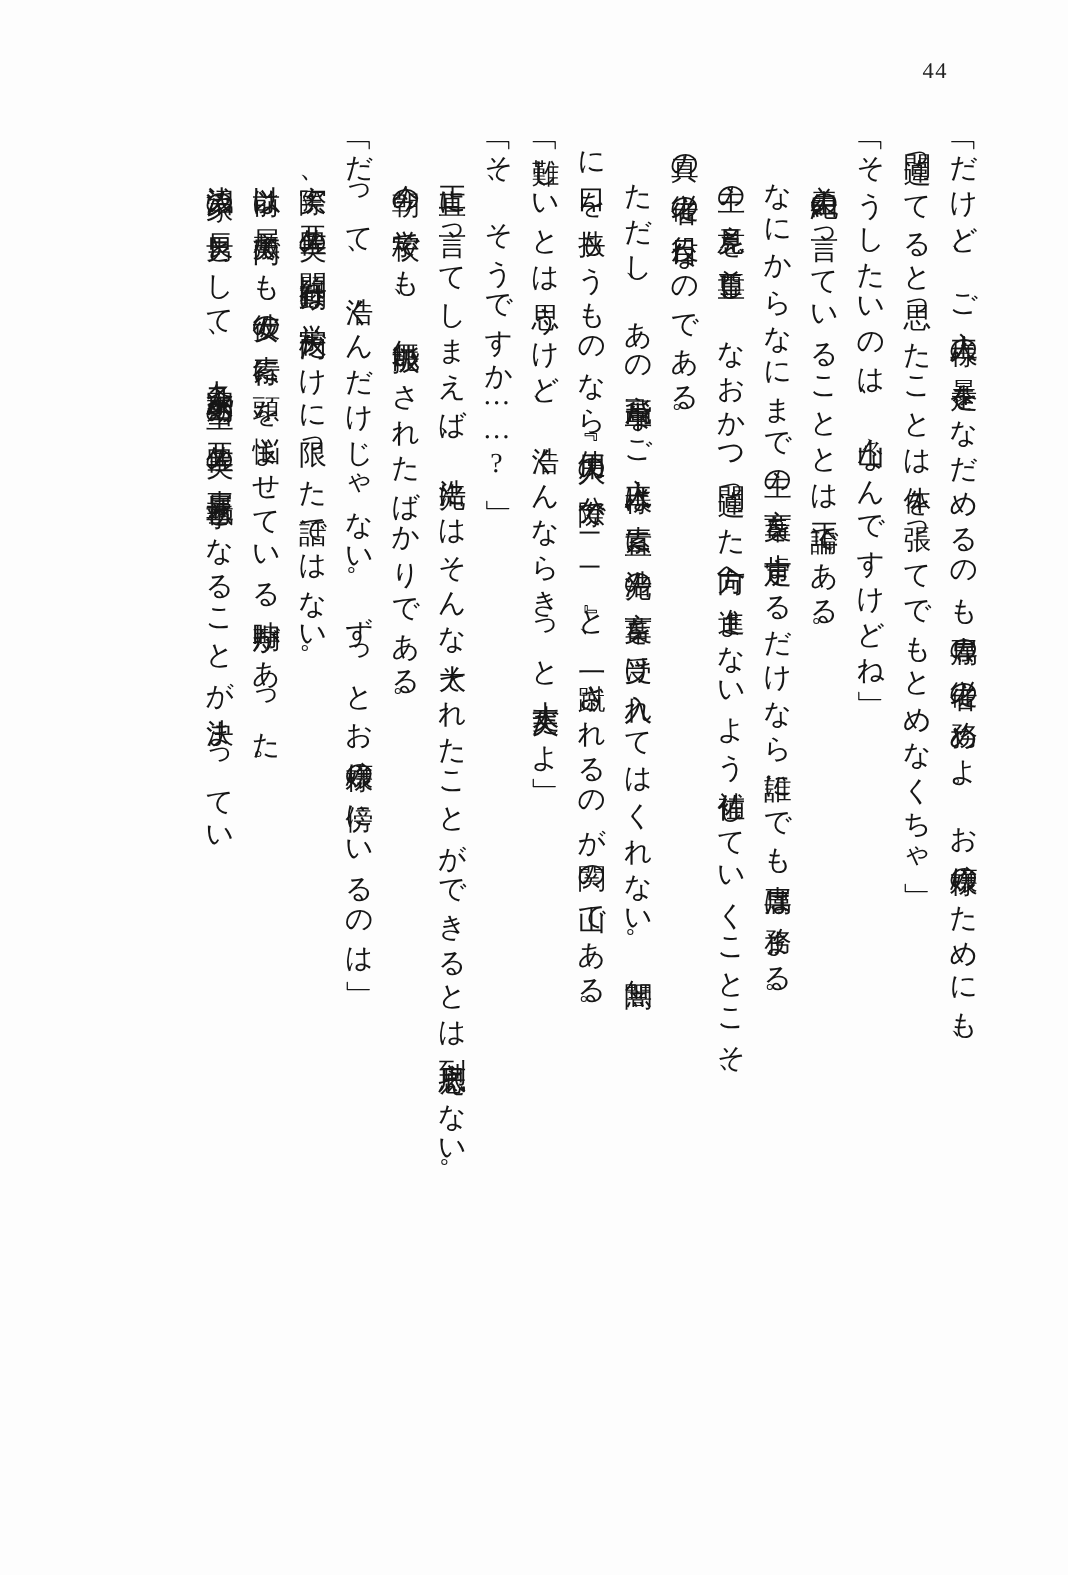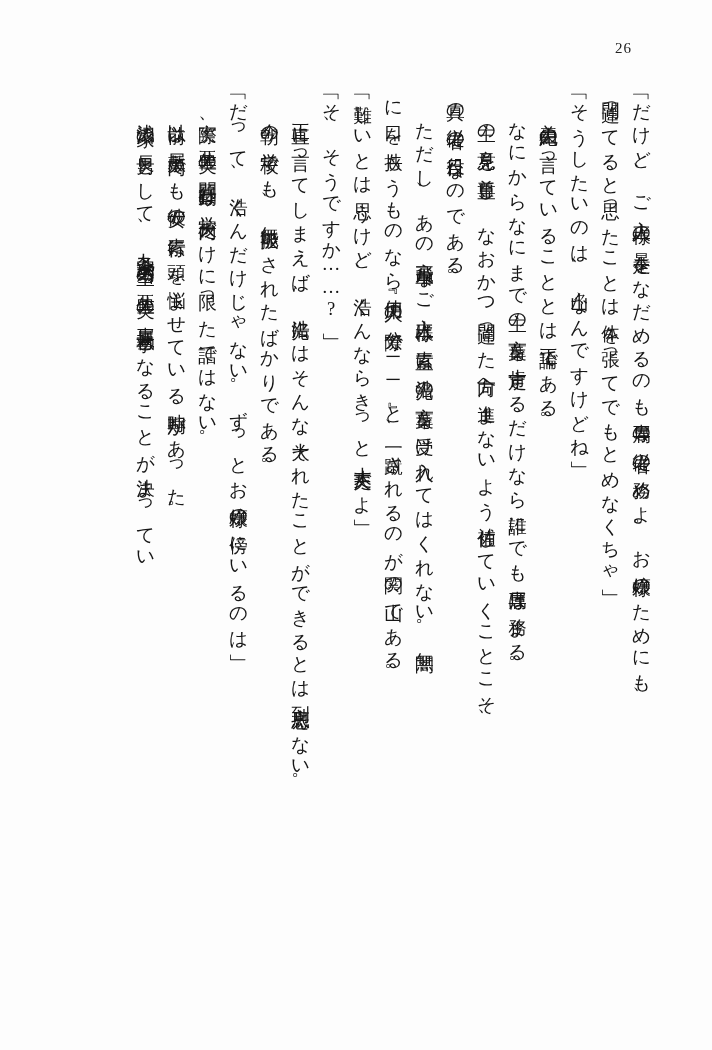--- a/index.html
+++ b/index.html
@@ -54,21 +54,21 @@
     flex: 0 0 31px;
     white-space: pre;
     color: #161616;
     font-family: "Liberation Serif", "DejaVu Serif", serif;
   }
 </style>
 </head>
 <body>
 
 <div class="page">
-  <div class="page-number">26</div>
+  <div class="page-number">44</div>
   <div class="text-block">
     <div class="vline">「だけど、ご主人様の暴走をなだめるのも専属の従者の務めよ。お嬢様のためにも、</div>
     <div class="vline">間違ってると思ったことは体を張ってでもとめなくちゃ」</div>
     <div class="vline">「そうしたいのは、山々なんですけどね」</div>
     <div class="vline">　美由紀の言っていることとは正論である。</div>
     <div class="vline">　なにからなにまで主の言葉を肯定するだけなら誰にでも専属は務まる。</div>
     <div class="vline">　主の意見を尊重し、なおかつ間違った方向へ進まないよう補佐していくことこそ、</div>
     <div class="vline">真の従者の役目なのである。</div>
     <div class="vline">　ただし、あの高飛車なご主人様は素直に浩光の言葉を受け入れてはくれない。無闇</div>
     <div class="vline">に口を挟もうものなら『使用人の分際で──』と、一蹴されるのが関の山である。</div>

